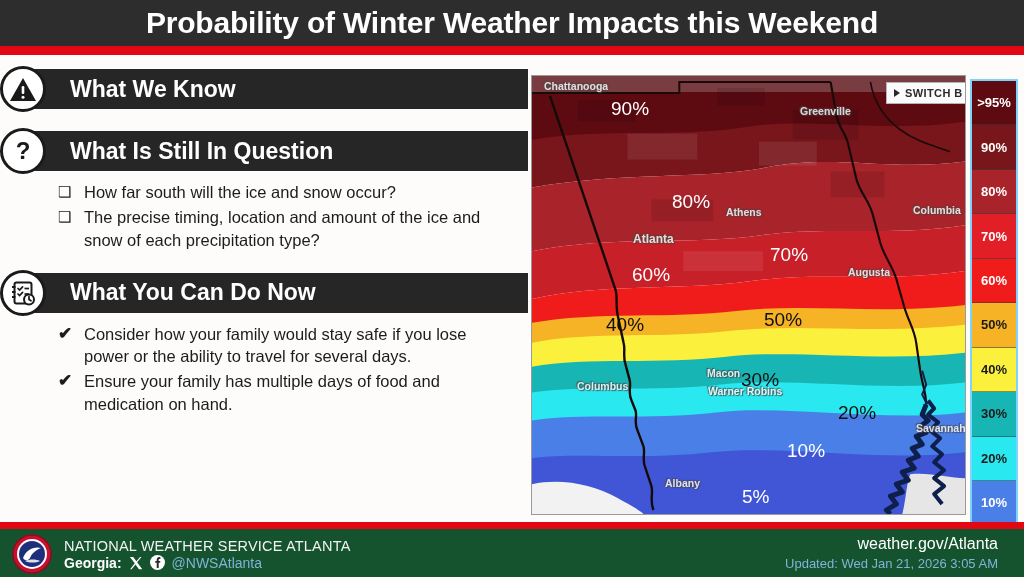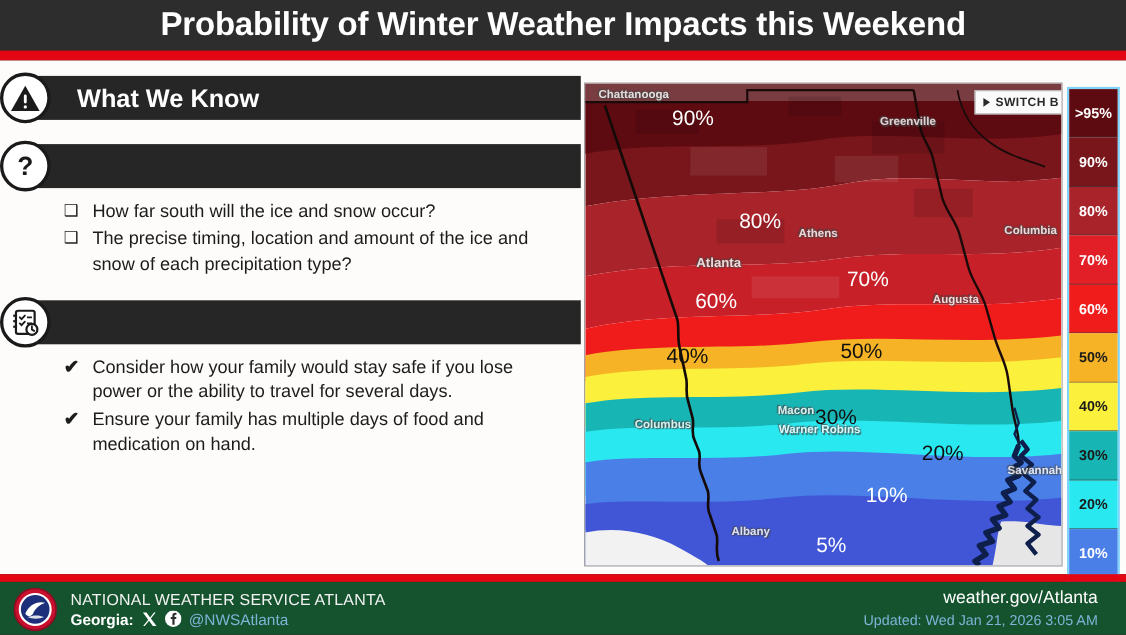--- a/index.html
+++ b/index.html
@@ -229,20 +229,21 @@
         </div>
       </div>
 
       <div class="section" style="margin-top:22px;">
         <div class="section-header">
           <div class="hdr-icon">
             <svg width="30" height="30" viewBox="0 0 30 30">
               <text x="15" y="23" font-family="Liberation Sans, sans-serif" font-size="24" font-weight="bold" fill="#1a1a1a" text-anchor="middle">?</text>
             </svg>
           </div>
+          <div class="hdr-text">What Is Still In Question</div>
         </div>
         <ul class="bullets">
           <li>
             <span class="marker">❑</span>
             <span>How far south will the ice and snow occur?</span>
           </li>
           <li>
             <span class="marker">❑</span>
             <span>The precise timing, location and amount of the ice and snow of each precipitation type?</span>
           </li>
@@ -258,20 +259,21 @@
               <rect x="4" y="13" width="3.5" height="2" fill="#1a1a1a"></rect>
               <rect x="4" y="18" width="3.5" height="2" fill="#1a1a1a"></rect>
               <path d="M10 10.5 l1.6 1.6 l3-3.2" fill="none" stroke="#1a1a1a" stroke-width="1.7" stroke-linecap="round"></path>
               <path d="M10 16 l1.6 1.6 l3-3.2" fill="none" stroke="#1a1a1a" stroke-width="1.7" stroke-linecap="round"></path>
               <line x1="16.5" y1="10.5" x2="21" y2="10.5" stroke="#1a1a1a" stroke-width="1.7"></line>
               <line x1="16.5" y1="16" x2="21" y2="16" stroke="#1a1a1a" stroke-width="1.7"></line>
               <circle cx="21" cy="21.5" r="5" fill="#ffffff" stroke="#1a1a1a" stroke-width="2"></circle>
               <path d="M21 18.5 v3 l2 1.3" fill="none" stroke="#1a1a1a" stroke-width="1.7" stroke-linecap="round"></path>
             </svg>
           </div>
+          <div class="hdr-text">What You Can Do Now</div>
         </div>
         <ul class="bullets checks">
           <li>
             <span class="marker">✔</span>
             <span>Consider how your family would stay safe if you lose power or the ability to travel for several days.</span>
           </li>
           <li>
             <span class="marker">✔</span>
             <span>Ensure your family has multiple days of food and medication on hand.</span>
           </li>

